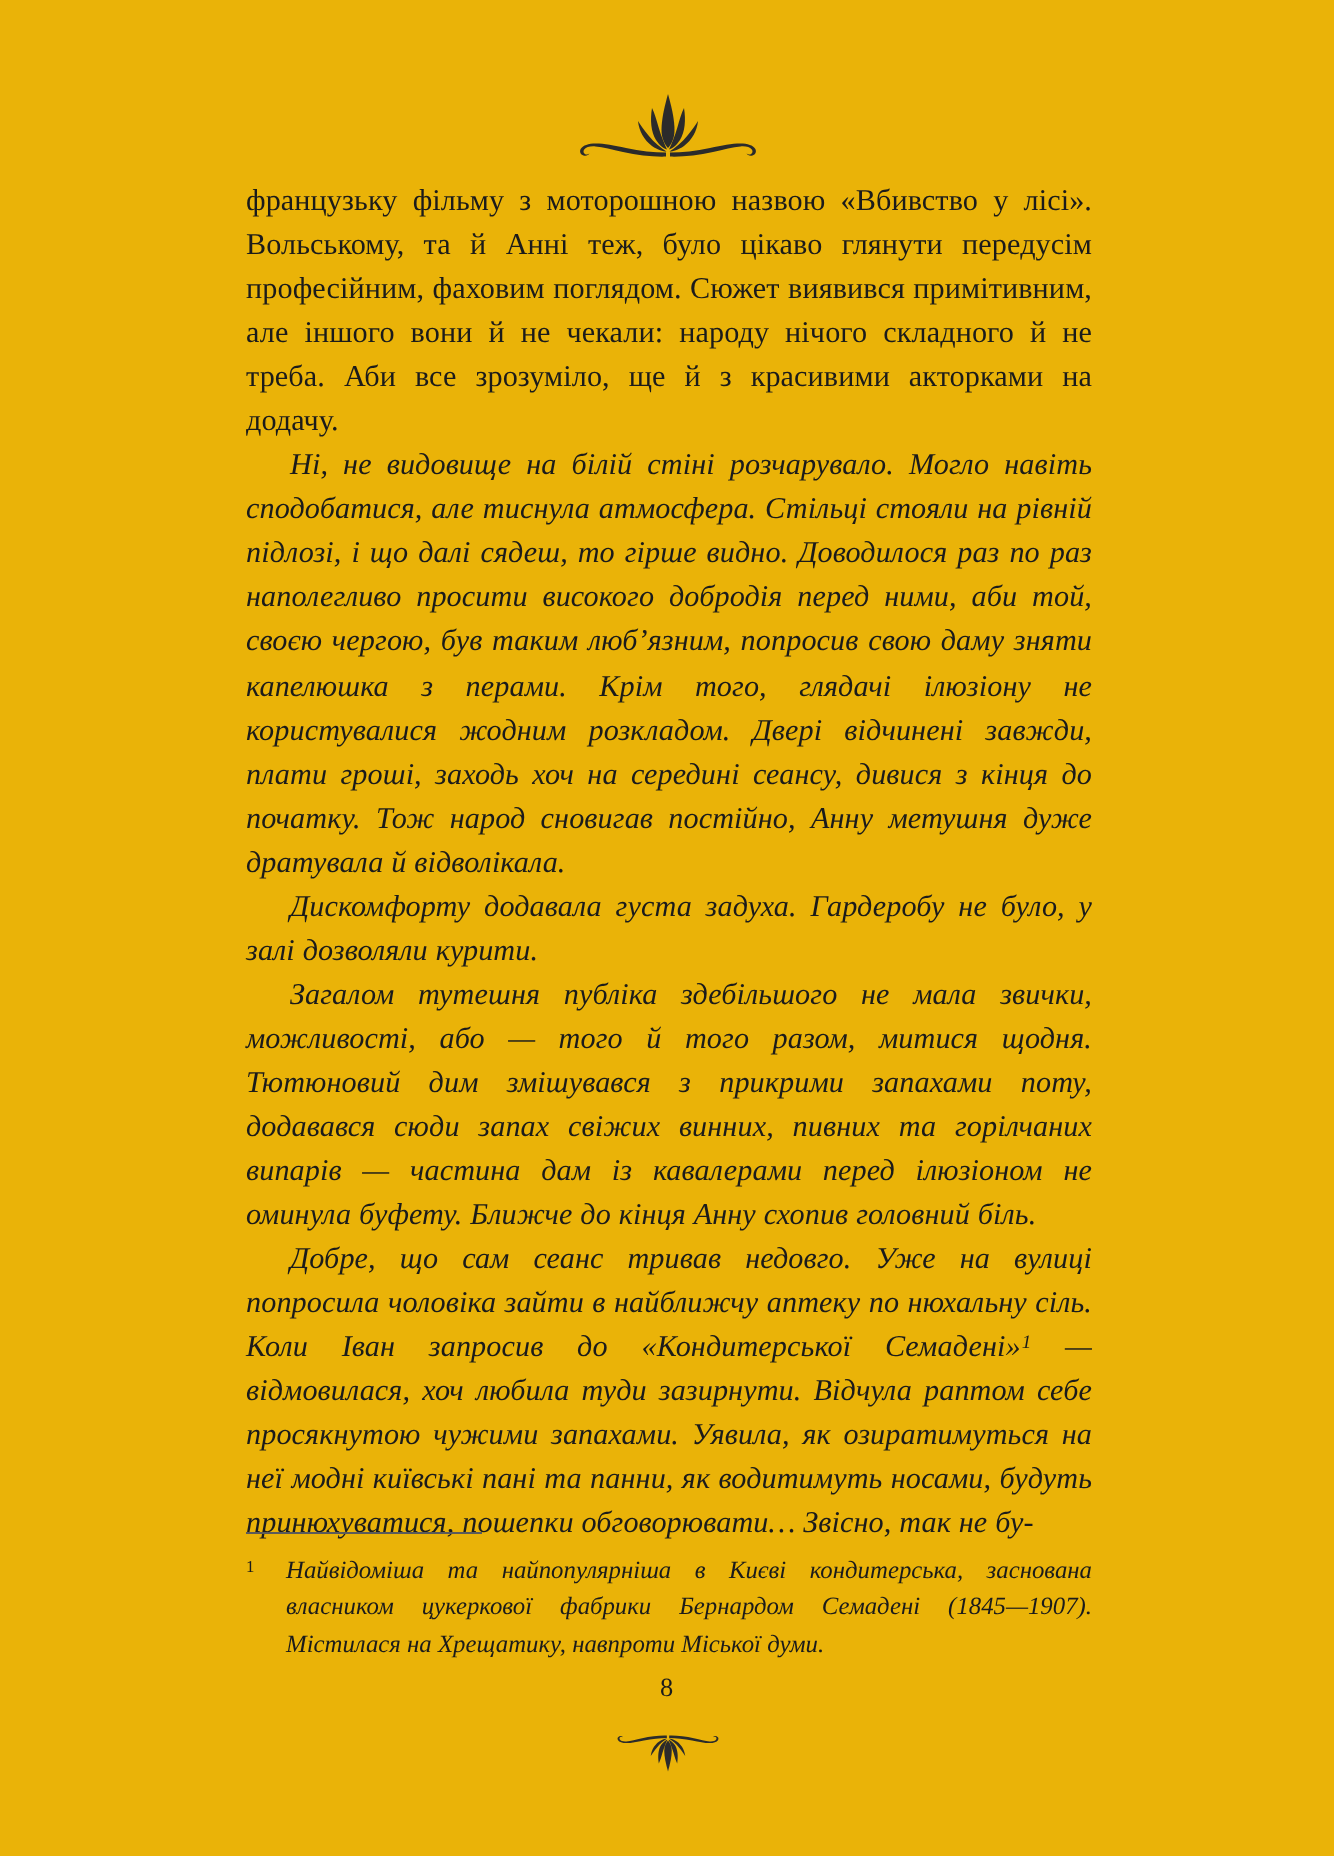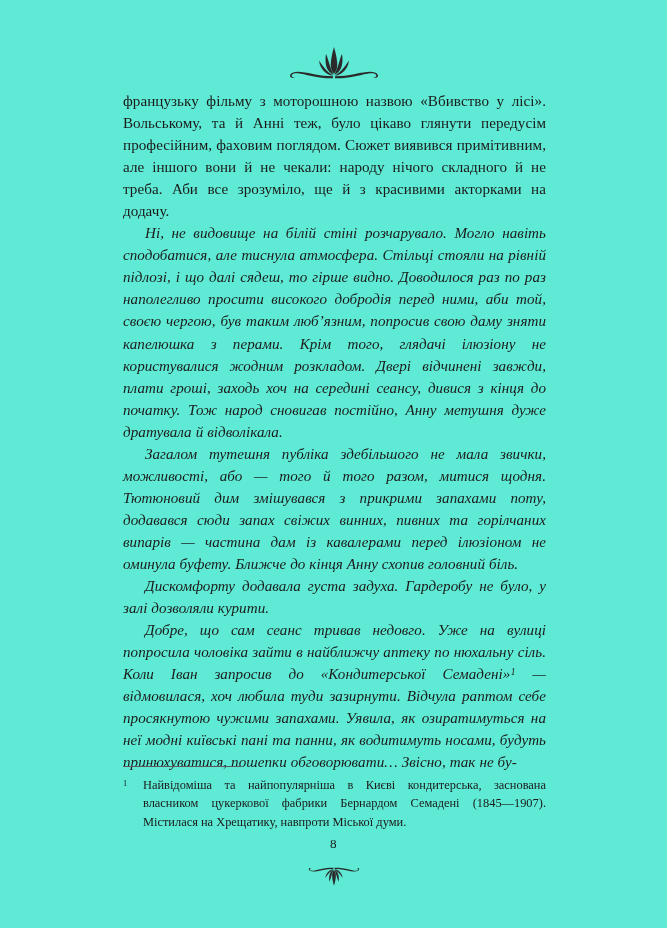--- a/index.html
+++ b/index.html
@@ -13,21 +13,21 @@
     height: 928px;
     overflow: hidden;
     font-family: "Liberation Serif", "DejaVu Serif", serif;
     color: #1d1d1d;
   }
 
   .page {
     position: relative;
     width: 667px;
     height: 928px;
-    background: #5eead4;
+    background: #eab308;
     box-sizing: border-box;
   }
 
   
   .ornament-top {
     position: absolute;
     top: 38px;
     left: 0;
     width: 667px;
     height: 52px;
@@ -92,20 +92,21 @@
     flex: 0 0 20px;
     font-size: 8.4px;
     line-height: 14px;
     padding-top: 1px;
     color: #1b1b1b;
   }
   .footnote-text {
     flex: 1 1 auto;
     text-align: justify;
     text-justify: inter-word;
+    font-style: italic;
   }
 
   
   .folio {
     position: absolute;
     top: 836px;
     left: 0;
     width: 667px;
     text-align: center;
     font-size: 13.2px;
@@ -149,22 +150,22 @@
         <path d="M106 64.5 C94 64.5 80 63 66 60 C54 57.5 44 55.5 36 55.5 C28 55.5 23 57.5 21 60.5 C19 63.5 20.5 66.5 23.5 67.5 C26 68.3 28.5 67.4 29.4 65.6 C28 66.7 26.2 66.8 24.9 66 C23.3 65 23 62.9 24.4 61.2 C26.2 59 30 58 35.5 58.4 C43 59 52 61.5 63 64 C78 67.4 93 69 106 68.6 Z"></path>
 
         <path d="M110 64.5 C122 64.5 136 63 150 60 C162 57.5 172 55.5 180 55.5 C188 55.5 193 57.5 195 60.5 C197 63.5 195.5 66.5 192.5 67.5 C190 68.3 187.5 67.4 186.6 65.6 C188 66.7 189.8 66.8 191.1 66 C192.7 65 193 62.9 191.6 61.2 C189.8 59 186 58 180.5 58.4 C173 59 164 61.5 153 64 C138 67.4 123 69 110 68.6 Z"></path>
       </g>
     </svg>
   </div>
 
   <div class="text-column">
     <p class="para noindent">французьку фільму з моторошною назвою «Вбивство у лісі». Вольському, та й Анні теж, було цікаво глянути передусім професійним, фаховим поглядом. Сюжет виявився примітивним, але іншого вони й не чекали: народу нічого складного й не треба. Аби все зрозуміло, ще й з красивими акторками на додачу.</p>
     <p class="para indent">Ні, не видовище на білій стіні розчарувало. Могло навіть сподобатися, але тиснула атмосфера. Стільці стояли на рівній підлозі, і що далі сядеш, то гірше видно. Доводилося раз по раз наполегливо просити високого добродія перед ними, аби той, своєю чергою, був таким люб’язним, попросив свою даму зняти капелюшка з перами. Крім того, глядачі ілюзіону не користувалися жодним розкладом. Двері відчинені завжди, плати гроші, заходь хоч на середині сеансу, дивися з кінця до початку. Тож народ сновигав постійно, Анну метушня дуже дратувала й відволікала.</p>
+    <p class="para indent">Дискомфорту додавала густа задуха. Гардеробу не було, у залі дозволяли курити.</p>
     <p class="para indent">Загалом тутешня публіка здебільшого не мала звички, можливості, або — того й того разом, митися щодня. Тютюновий дим змішувався з прикрими запахами поту, додавався сюди запах свіжих винних, пивних та горілчаних випарів — частина дам із кавалерами перед ілюзіоном не оминула буфету. Ближче до кінця Анну схопив головний біль.</p>
-    <p class="para indent">Дискомфорту додавала густа задуха. Гардеробу не було, у залі дозволяли курити.</p>
     <p class="para indent"><span>Добре, що сам сеанс тривав недовго. Уже на вулиці попросила чоловіка зайти в найближчу аптеку по нюхальну сіль. Коли Іван запросив до «Кондитерської Семадені»</span><sup class="fnref">1</sup><span> — відмовилася, хоч любила туди зазирнути. Відчула раптом себе просякнутою чужими запахами. Уявила, як озиратимуться на неї модні київські пані та панни, як водитимуть носами, будуть принюхуватися, пошепки обговорювати… Звісно, так не бу-</span></p>
   </div>
 
   <div class="footnote-area">
     <div class="footnote-rule"></div>
     <div class="footnote">
       <span class="footnote-marker">1</span>
       <span class="footnote-text">Найвідоміша та найпопулярніша в Києві кондитерська, заснована власником цукеркової фабрики Бернардом Семадені (1845—1907). Містилася на Хрещатику, навпроти Міської думи.</span>
     </div>
   </div>

